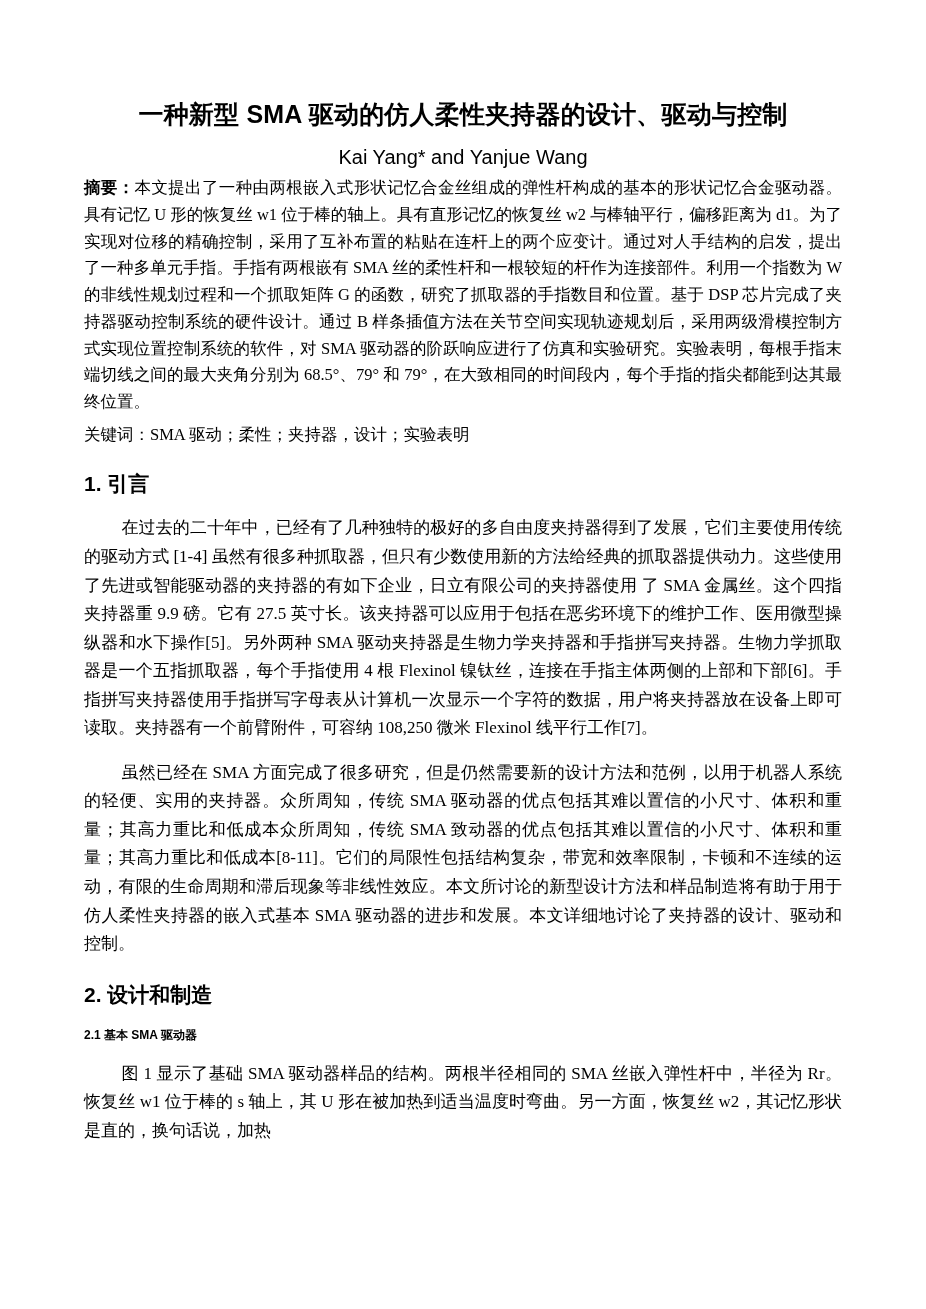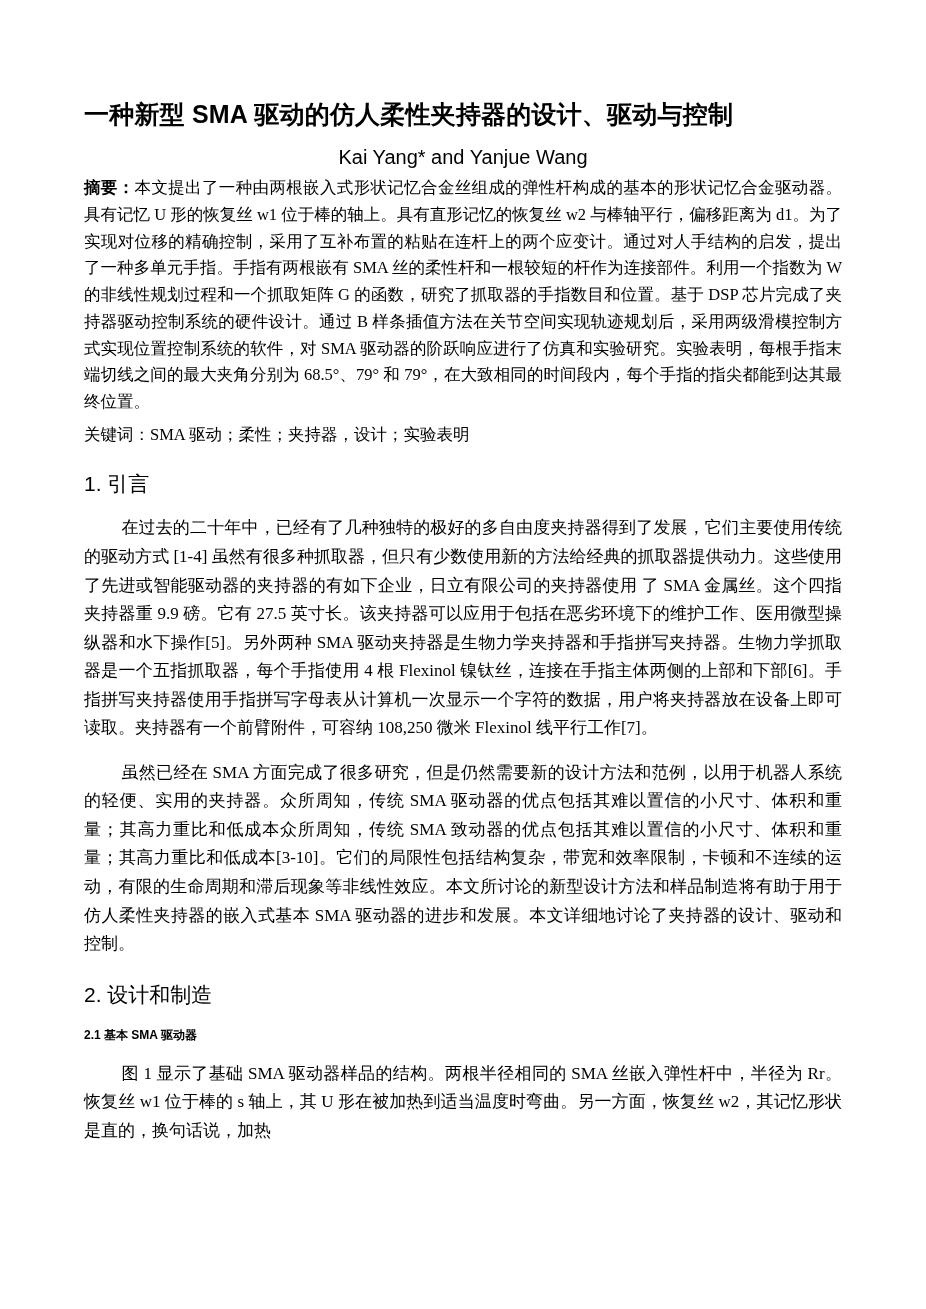--- a/index.html
+++ b/index.html
@@ -18,21 +18,21 @@
     min-height: 1309px;
     box-sizing: border-box;
     padding: 96px 84px 40px 84px;
     position: relative;
   }
   .title {
     font-family: "Liberation Sans", sans-serif;
     font-size: 25px;
     font-weight: bold;
     line-height: 1.45;
-    text-align: left;
+    text-align: center;
     margin: 0 0 6px 0;
     letter-spacing: 0.2px;
   }
   .authors {
     font-family: "Liberation Sans", sans-serif;
     font-size: 20px;
     text-align: center;
     margin: 14px 0 6px 0;
   }
   .abstract {
@@ -51,21 +51,21 @@
     line-height: 1.62;
     margin: 6px 0 0 0;
     text-align: justify;
   }
   .keywords .lead {
     font-weight: normal;
   }
   h2.section {
     font-family: "Liberation Sans", sans-serif;
     font-size: 21px;
-    font-weight: normal;
+    font-weight: bold;
     margin: 22px 0 10px 0;
   }
   h3.subsection {
     font-family: "Liberation Sans", sans-serif;
     font-size: 12px;
     font-weight: bold;
     margin: 18px 0 8px 0;
   }
   p.body {
     font-size: 17px;
@@ -84,19 +84,19 @@
   <h1 class="title">一种新型 SMA 驱动的仿人柔性夹持器的设计、驱动与控制</h1>
 
   <div class="authors">Kai Yang* and Yanjue Wang</div>
 
   <div class="abstract"><span class="lead">摘要：</span><span>本文提出了一种由两根嵌入式形状记忆合金丝组成的弹性杆构成的基本的形状记忆合金驱动器。具有记忆 U 形的恢复丝 w1 位于棒的轴上。具有直形记忆的恢复丝 w2 与棒轴平行，偏移距离为 d1。为了实现对位移的精确控制，采用了互补布置的粘贴在连杆上的两个应变计。通过对人手结构的启发，提出了一种多单元手指。手指有两根嵌有 SMA 丝的柔性杆和一根较短的杆作为连接部件。利用一个指数为 W 的非线性规划过程和一个抓取矩阵 G 的函数，研究了抓取器的手指数目和位置。基于 DSP 芯片完成了夹持器驱动控制系统的硬件设计。通过 B 样条插值方法在关节空间实现轨迹规划后，采用两级滑模控制方式实现位置控制系统的软件，对 SMA 驱动器的阶跃响应进行了仿真和实验研究。实验表明，每根手指末端切线之间的最大夹角分别为 68.5°、79° 和 79°，在大致相同的时间段内，每个手指的指尖都能到达其最终位置。</span></div>
 
   <div class="keywords"><span class="lead">关键词：</span><span>SMA 驱动；柔性；夹持器，设计；实验表明</span></div>
 
   <h2 class="section">1. 引言</h2>
   <p class="body">在过去的二十年中，已经有了几种独特的极好的多自由度夹持器得到了发展，它们主要使用传统的驱动方式 [1-4] 虽然有很多种抓取器，但只有少数使用新的方法给经典的抓取器提供动力。这些使用了先进或智能驱动器的夹持器的有如下企业，日立有限公司的夹持器使用 了 SMA 金属丝。这个四指夹持器重 9.9 磅。它有 27.5 英寸长。该夹持器可以应用于包括在恶劣环境下的维护工作、医用微型操纵器和水下操作[5]。另外两种 SMA 驱动夹持器是生物力学夹持器和手指拼写夹持器。生物力学抓取器是一个五指抓取器，每个手指使用 4 根 Flexinol 镍钛丝，连接在手指主体两侧的上部和下部[6]。手指拼写夹持器使用手指拼写字母表从计算机一次显示一个字符的数据，用户将夹持器放在设备上即可读取。夹持器有一个前臂附件，可容纳 108,250 微米 Flexinol 线平行工作[7]。</p>
-  <p class="body">虽然已经在 SMA 方面完成了很多研究，但是仍然需要新的设计方法和范例，以用于机器人系统的轻便、实用的夹持器。众所周知，传统 SMA 驱动器的优点包括其难以置信的小尺寸、体积和重量；其高力重比和低成本众所周知，传统 SMA 致动器的优点包括其难以置信的小尺寸、体积和重量；其高力重比和低成本[3-10]。它们的局限性包括结构复杂，带宽和效率限制，卡顿和不连续的运动，有限的生命周期和滞后现象等非线性效应。本文所讨论的新型设计方法和样品制造将有助于用于仿人柔性夹持器的嵌入式基本 SMA 驱动器的进步和发展。本文详细地讨论了夹持器的设计、驱动和控制。</p>
+  <p class="body">虽然已经在 SMA 方面完成了很多研究，但是仍然需要新的设计方法和范例，以用于机器人系统的轻便、实用的夹持器。众所周知，传统 SMA 驱动器的优点包括其难以置信的小尺寸、体积和重量；其高力重比和低成本众所周知，传统 SMA 致动器的优点包括其难以置信的小尺寸、体积和重量；其高力重比和低成本[8-11]。它们的局限性包括结构复杂，带宽和效率限制，卡顿和不连续的运动，有限的生命周期和滞后现象等非线性效应。本文所讨论的新型设计方法和样品制造将有助于用于仿人柔性夹持器的嵌入式基本 SMA 驱动器的进步和发展。本文详细地讨论了夹持器的设计、驱动和控制。</p>
 
   <h2 class="section">2. 设计和制造</h2>
   <h3 class="subsection">2.1 基本 SMA 驱动器</h3>
   <p class="body">图 1 显示了基础 SMA 驱动器样品的结构。两根半径相同的 SMA 丝嵌入弹性杆中，半径为 Rr。恢复丝 w1 位于棒的 s 轴上，其 U 形在被加热到适当温度时弯曲。另一方面，恢复丝 w2，其记忆形状是直的，换句话说，加热</p>
 
 </div>
 
 </body></html>

